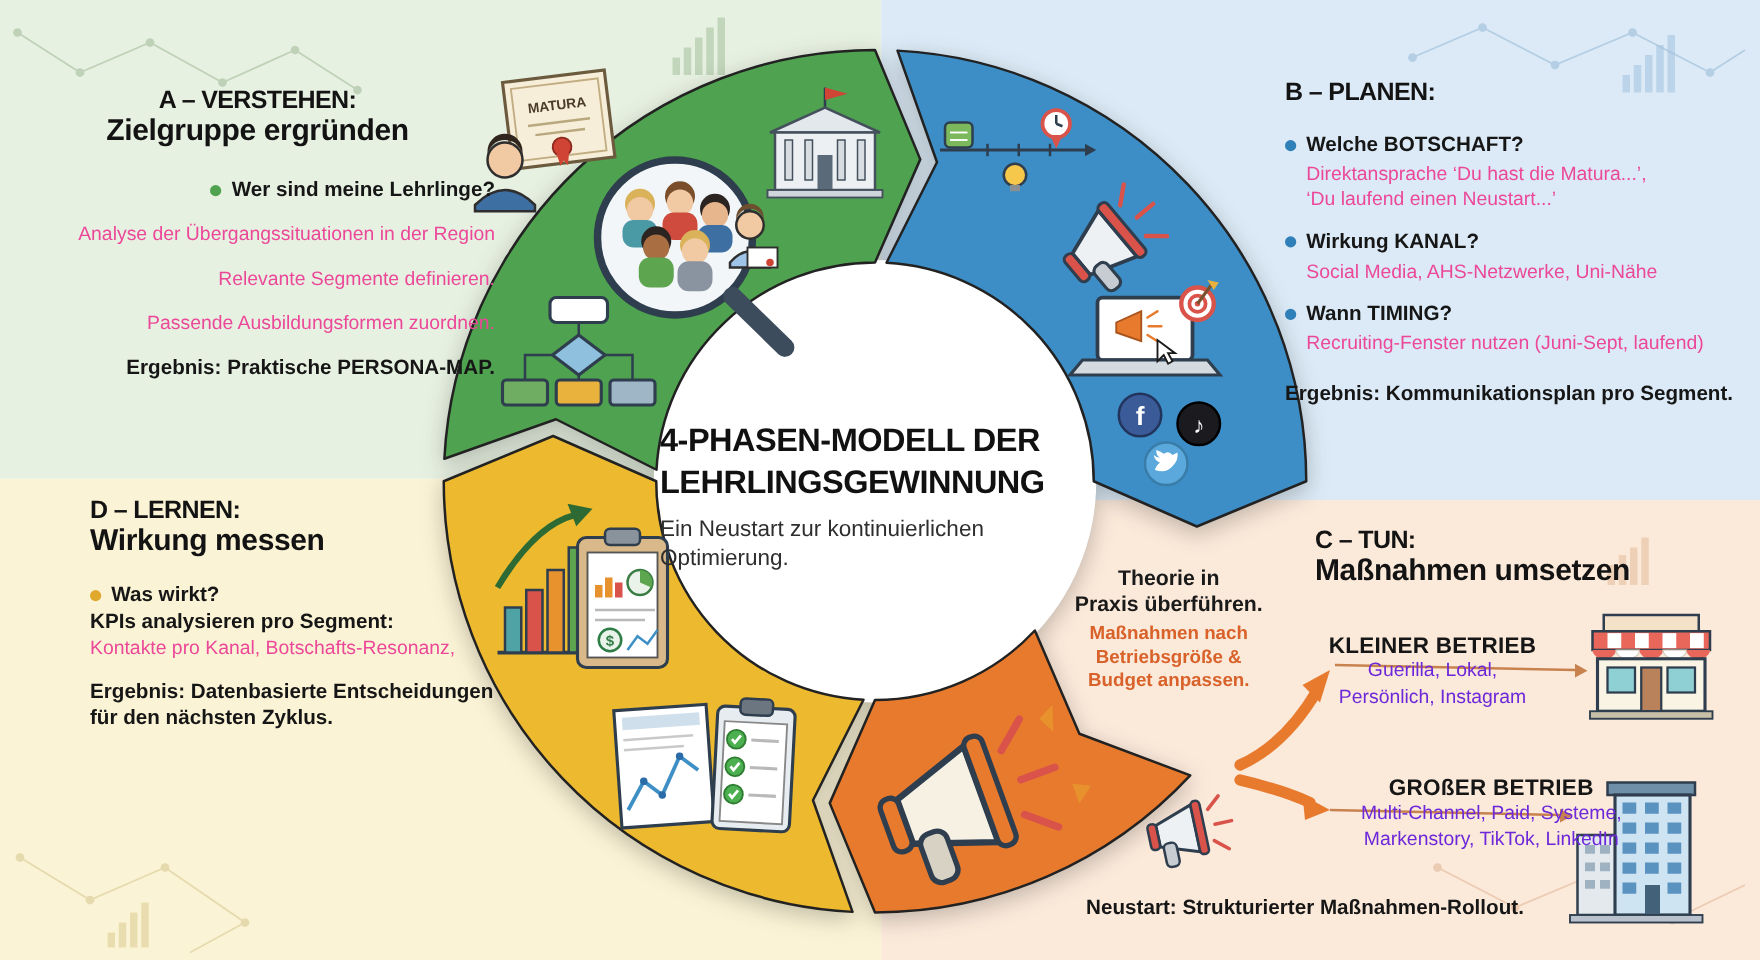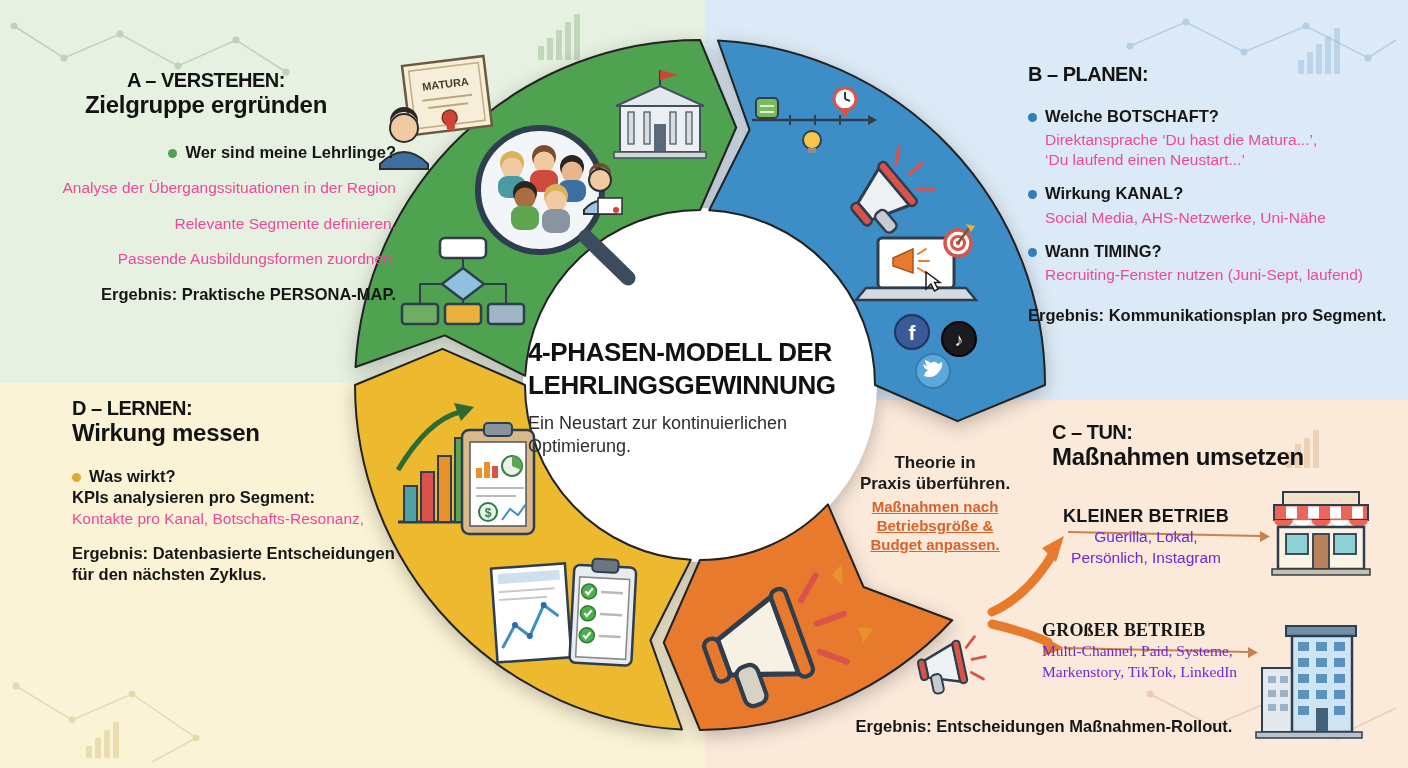--- a/index.html
+++ b/index.html
@@ -27,23 +27,23 @@
   .phase-b{left:1028px;top:64px;width:370px;}
   .phase-b .head{margin-bottom:20px;}
   .phase-b .q{margin-top:13px;margin-bottom:3px;}
   .phase-b .result{margin-top:20px;}
   .phase-d{left:72px;top:398px;width:352px;}
   .phase-d .head{margin-bottom:20px;}
   .phase-d .gap{margin-top:14px;}
   .c-head{left:1052px;top:422px;width:340px;}
   .c-note{left:851px;top:453px;width:168px;text-align:center;}
   .c-note .nb{font-size:17px;font-weight:700;line-height:1.22;color:#1a1a1a;}
-  .c-note .no{font-size:15px;font-weight:700;line-height:1.25;color:#d9622a;margin-top:4px;text-decoration:underline;}
+  .c-note .no{font-size:15px;font-weight:700;line-height:1.25;color:#d9622a;margin-top:4px;}
   .c-small{left:1056px;top:506px;width:180px;text-align:center;}
-  .c-large{left:1042px;top:620px;width:232px;text-align:left;font-family:Liberation Serif, serif;}
+  .c-large{left:1077px;top:620px;width:232px;text-align:center;}
   .biz-label{font-size:18px;font-weight:700;letter-spacing:.2px;}
   .biz-desc{font-size:15.5px;line-height:1.35;margin-top:0;color:#6d28d9;}
   .c-result{left:845px;top:716px;width:398px;text-align:center;}
   .center-text{left:528px;top:336px;width:344px;text-align:left;}
   .center-text .t{font-size:26px;font-weight:700;letter-spacing:-.4px;line-height:1.25;color:#111;}
   .center-text .s{font-size:18px;line-height:1.3;color:#2e2e2e;margin-top:11px;}
   svg text{font-family:"Liberation Sans",sans-serif;}
 </style>
 </head>
 <body>
@@ -456,21 +456,21 @@
       <div>Persönlich, Instagram</div>
     </div>
   </div>
   <div class="txt c-large">
     <div class="biz-label">GROßER BETRIEB</div>
     <div class="biz-desc">
       <div>Multi-Channel, Paid, Systeme,</div>
       <div>Markenstory, TikTok, LinkedIn</div>
     </div>
   </div>
-  <div class="txt c-result b16">Ergebnis: Entscheidungen Maßnahmen-Rollout.</div>
+  <div class="txt c-result b16">Neustart: Strukturierter Maßnahmen-Rollout.</div>
 
   <section class="txt phase-d">
     <div class="head">
       <div class="phase-title">D – LERNEN:</div>
       <div class="phase-subtitle">Wirkung messen</div>
     </div>
     <div class="b16"><span class="dot dot-d"></span><span>Was wirkt?</span></div>
     <div class="b16">KPIs analysieren pro Segment:</div>
     <div class="r15">Kontakte pro Kanal, Botschafts-Resonanz,</div>
     <div class="b16 gap">Ergebnis: Datenbasierte Entscheidungen</div>

